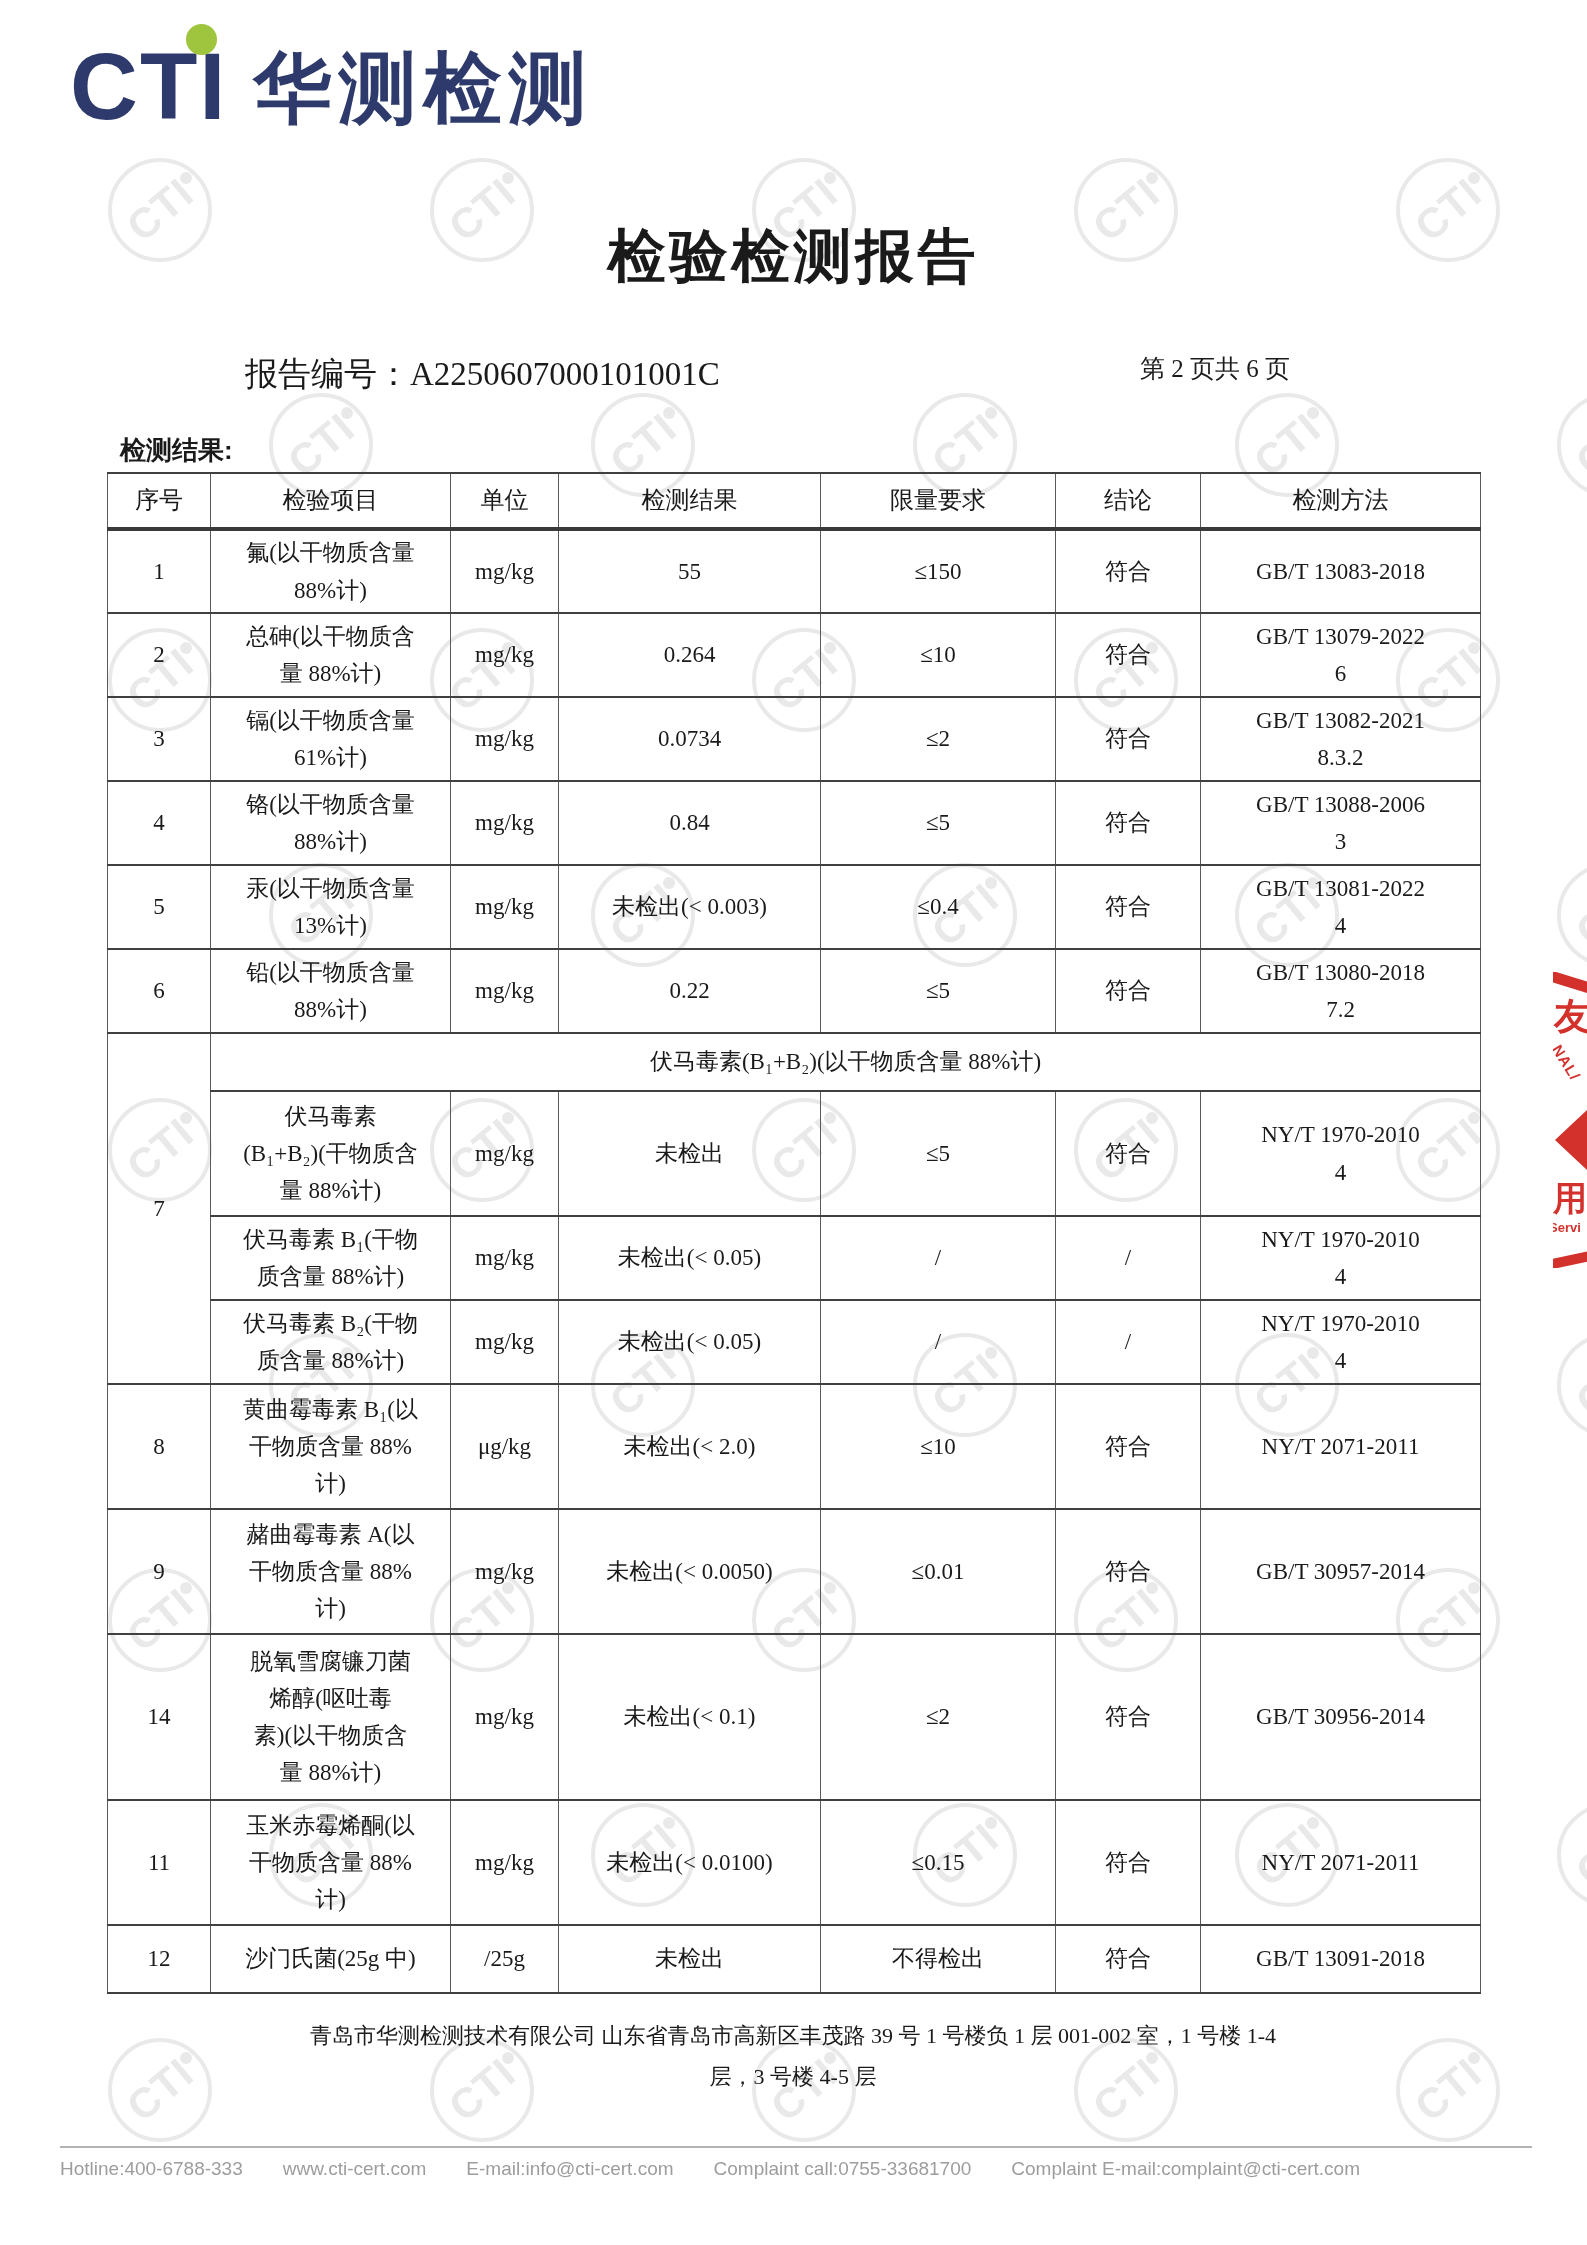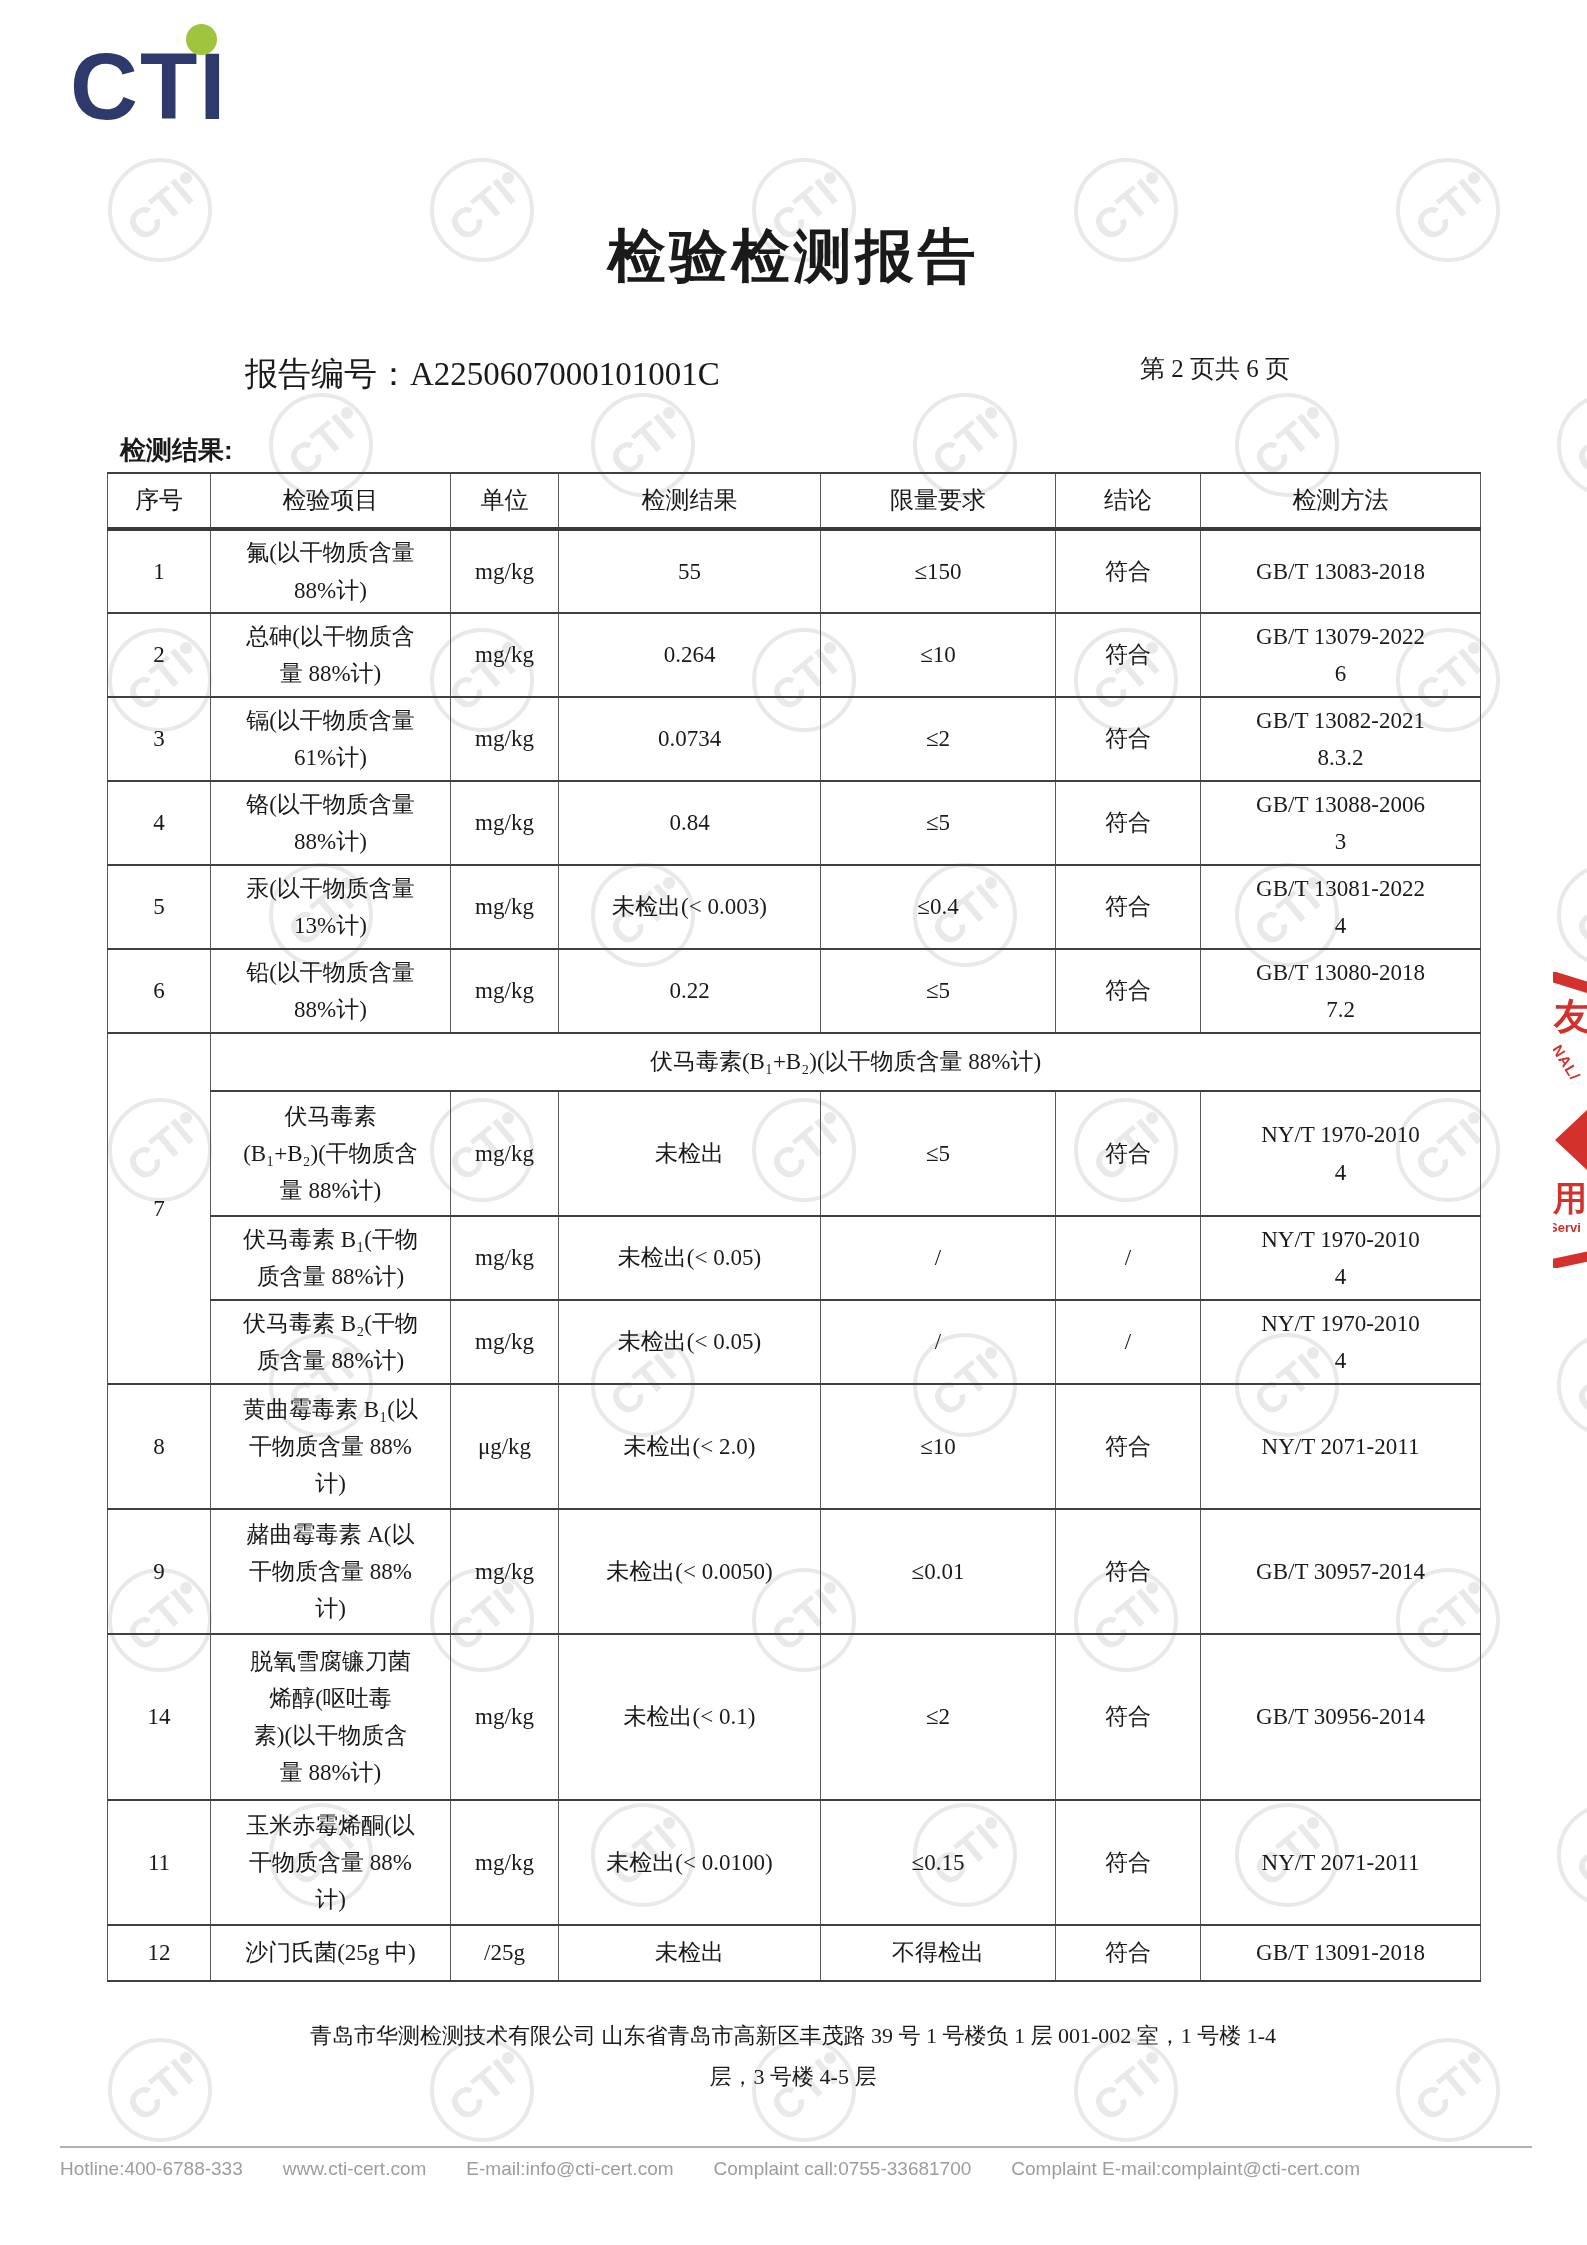--- a/index.html
+++ b/index.html
@@ -45,21 +45,21 @@
     font-size:23px; line-height:1.62;
   }
   table.results th, table.results td {
     border-left:1.5px solid #5a5a5a; border-right:1.5px solid #5a5a5a;
     border-top:2.5px solid #404040; border-bottom:2.5px solid #404040;
     text-align:center; vertical-align:middle; font-weight:normal;
     white-space:pre-line; padding:2px 4px; overflow:hidden;
   }
   table.results thead th { border-bottom:4px solid #3a3a3a; font-size:24px; }
   tr.rh-hdr { height:56px; }  tr.rh-a { height:84px; }  tr.rh-grp { height:58px; }
-  tr.rh-b { height:125px; }   tr.rh-10 { height:166px; } tr.rh-12 { height:56px; }
+  tr.rh-b { height:125px; }   tr.rh-10 { height:166px; } tr.rh-12 { height:68px; }
   td.c-group { text-align:left; padding-left:10px; }
   
   .footer-address { position:absolute; top:2016px; left:293px; width:1000px; text-align:center;
                     font-size:22px; line-height:1.85; }
   .contact-divider { position:absolute; top:2146px; left:60px; width:1472px; height:2px; background:#b3b3b3; }
   .contact-bar { position:absolute; top:2158px; left:60px; width:1480px; display:flex; gap:40px;
                  font-family:"Liberation Sans","DejaVu Sans",sans-serif; font-size:19px; color:#9d9d9d; }
   
   .stamp { position:absolute; right:0; top:972px; width:34px; height:296px; overflow:hidden; z-index:2; color:#d3312c; }
   .stamp-bar-top { position:absolute; left:-14px; top:6px; width:72px; height:11px; background:#d3312c; transform:rotate(17deg); }
@@ -257,20 +257,21 @@
       </div>
     </div>
 
   <div class="content">
 
     <div class="logo">
       <div class="logo-cti">
         <span>CTI</span>
         <span class="logo-dot"></span>
       </div>
+      <div class="logo-cn">华测检测</div>
     </div>
 
     <div class="doc-title">检验检测报告</div>
 
     <div class="meta-report"><span>报告编号：</span><span>A2250607000101001C</span></div>
     <div class="meta-page">第 2 页共 6 页</div>
 
     <div class="section-heading">检测结果:</div>
 
     <table class="results">

